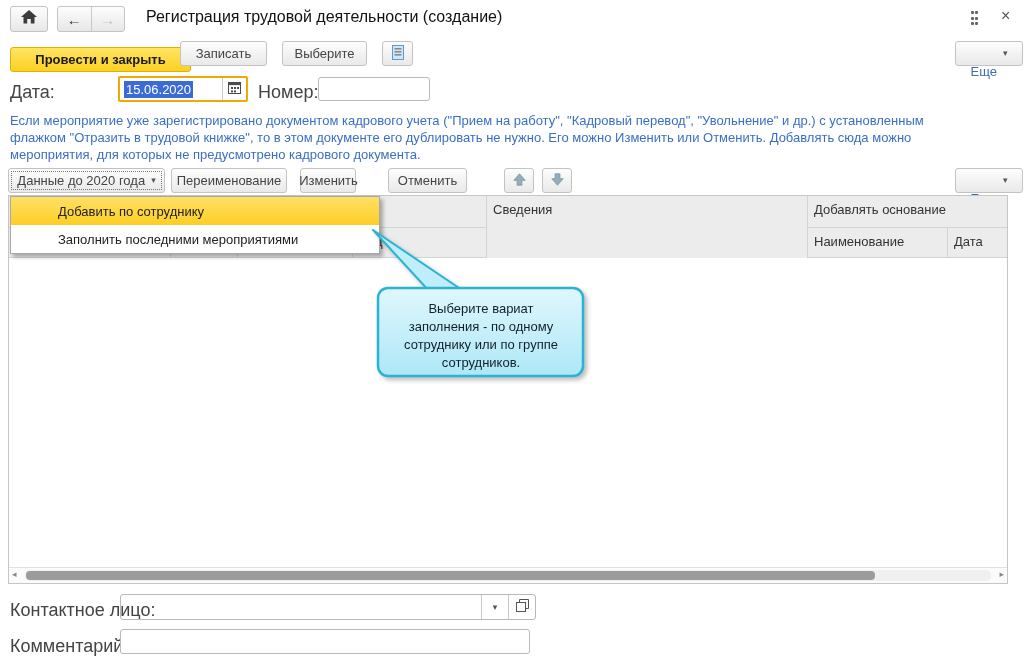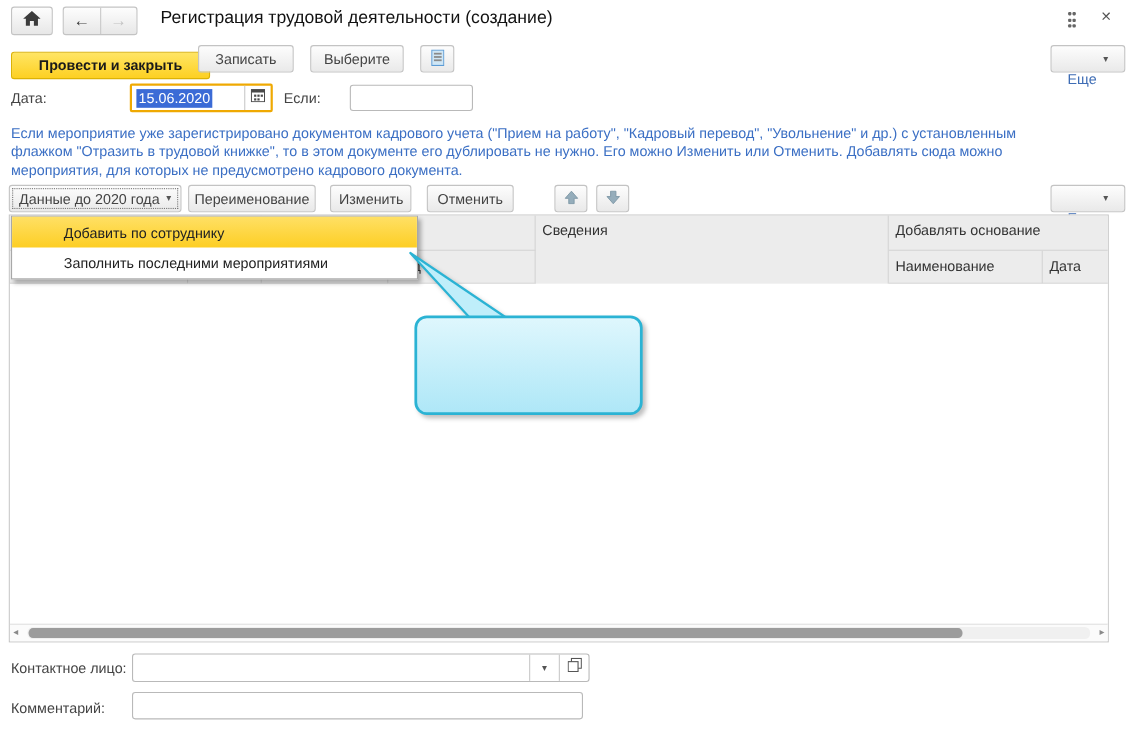--- a/index.html
+++ b/index.html
@@ -14,21 +14,21 @@
     background:linear-gradient(#fdfdfd,#e9e9e9); border:1px solid #c3c3c3; border-radius:3px;
     font-size:13px; color:#444; padding:0 12px; cursor:pointer; white-space:nowrap;
   }
   .btn-yellow {
     background:linear-gradient(#ffe564,#fdd022); border:1px solid #dcb205; font-weight:bold; color:#1a1a1a;
   }
   .btn-focus { outline:1px dotted #777; outline-offset:-4px; }
   .caret { font-size:9px; color:#555; margin-left:6px; line-height:1; }
   .more-label { color:#3f6db5;margin-top:35px; }
   .inputbox { position:absolute; background:#fff; border:1px solid #b9b9b9; border-radius:3px; }
-  .label { position:absolute; font-size:13px; color:#444; white-space:nowrap; }
+  .label { position:absolute; font-size:18px; color:#444; white-space:nowrap; }
 
   
   .hdr-btn {
     position:absolute; top:6px; height:26px; display:flex; align-items:center; justify-content:center;
     background:linear-gradient(#fdfdfd,#e7e7e7); border:1px solid #c3c3c3; border-radius:3px;
   }
   .nav-half { width:33px; height:100%; display:flex; align-items:center; justify-content:center; font-size:15px; }
   .nav-div { width:1px; height:100%; background:#c9c9c9; }
   .page-title { position:absolute; left:146px; top:8px; font-size:16px; color:#111; }
   .kebab { position:absolute; left:971px; top:9px; width:10px; height:18px; display:flex; flex-direction:column; justify-content:space-between; padding:2px 0; cursor:pointer; }
@@ -134,39 +134,39 @@
             <rect x="0.5" y="1.5" width="12" height="2.6" fill="#4a4a4a"></rect>
             <rect x="3" y="6" width="2" height="2" fill="#4a4a4a"></rect>
             <rect x="6" y="6" width="2" height="2" fill="#4a4a4a"></rect>
             <rect x="9" y="6" width="2" height="2" fill="#4a4a4a"></rect>
             <rect x="3" y="9.4" width="2" height="2" fill="#4a4a4a"></rect>
             <rect x="6" y="9.4" width="2" height="2" fill="#4a4a4a"></rect>
           </svg>
       </span>
     </div>
   </div>
-  <div class="label" style="left:258px; top:82px;">Если:</div>
+  <div class="label" style="left:258px; top:82px;">Номер:</div>
   <div class="inputbox" style="left:318px; top:77px; width:112px; height:24px;">
     <input class="flat" value="" style="">
   </div>
 
   <div class="hint">
     <div>Если мероприятие уже зарегистрировано документом кадрового учета ("Прием на работу", "Кадровый перевод", "Увольнение" и др.) с установленным</div>
     <div>флажком "Отразить в трудовой книжке", то в этом документе его дублировать не нужно. Его можно Изменить или Отменить. Добавлять сюда можно</div>
     <div>мероприятия, для которых не предусмотрено кадрового документа.</div>
   </div>
 
   <div class="btn btn-focus" style="left:8px; top:168px; width:157px;">
     <span>Данные до 2020 года</span>
     <span class="caret">▾</span>
   </div>
   <div class="btn" style="left:171px; top:168px; width:116px;">
     <span>Переименование</span>
   </div>
-  <div class="btn" style="left:300px; top:168px; width:74px;padding-left:13px;">
+  <div class="btn" style="left:300px; top:168px; width:56px;padding-left:13px;">
     <span>Изменить</span>
   </div>
   <div class="btn" style="left:388px; top:168px; width:79px;">
     <span>Отменить</span>
   </div>
   <div class="btn" style="left:504px; top:168px; width:30px; padding:0;">
     <span>
       <svg width="13" height="13" viewBox="0 0 16 16">
           <path d="M8 1 L15 9 H11 V15 H5 V9 H1 Z" fill="#95adbb" stroke="#7d97a5"></path>
         </svg>
@@ -221,20 +221,26 @@
       <polygon points="13,6 70,68 102,66" fill="#bfeefa" stroke="#2bb3d4" stroke-width="2" stroke-linejoin="round"></polygon>
       <defs>
         <linearGradient id="cg" x1="0" y1="0" x2="0" y2="1">
           <stop offset="0" stop-color="#dff7fd"></stop>
           <stop offset="1" stop-color="#aee7f7"></stop>
         </linearGradient>
       </defs>
       <rect x="18" y="64" width="205" height="88" rx="10" fill="url(#cg)" stroke="#2bb3d4" stroke-width="2.5"></rect>
     </svg>
   </div>
+  <div class="callout-text">
+    <div>Выберите вариат</div>
+    <div>заполнения - по одному</div>
+    <div>сотруднику или по группе</div>
+    <div>сотрудников.</div>
+  </div>
 
   <div class="label" style="left:10px; top:600px;">Контактное лицо:</div>
   <div class="combo">
     <div class="combo-main">
       <input class="flat" value="" style="">
     </div>
     <div class="combo-seg">
       <span class="caret" style="margin:0;">▾</span>
     </div>
     <div class="combo-seg">

